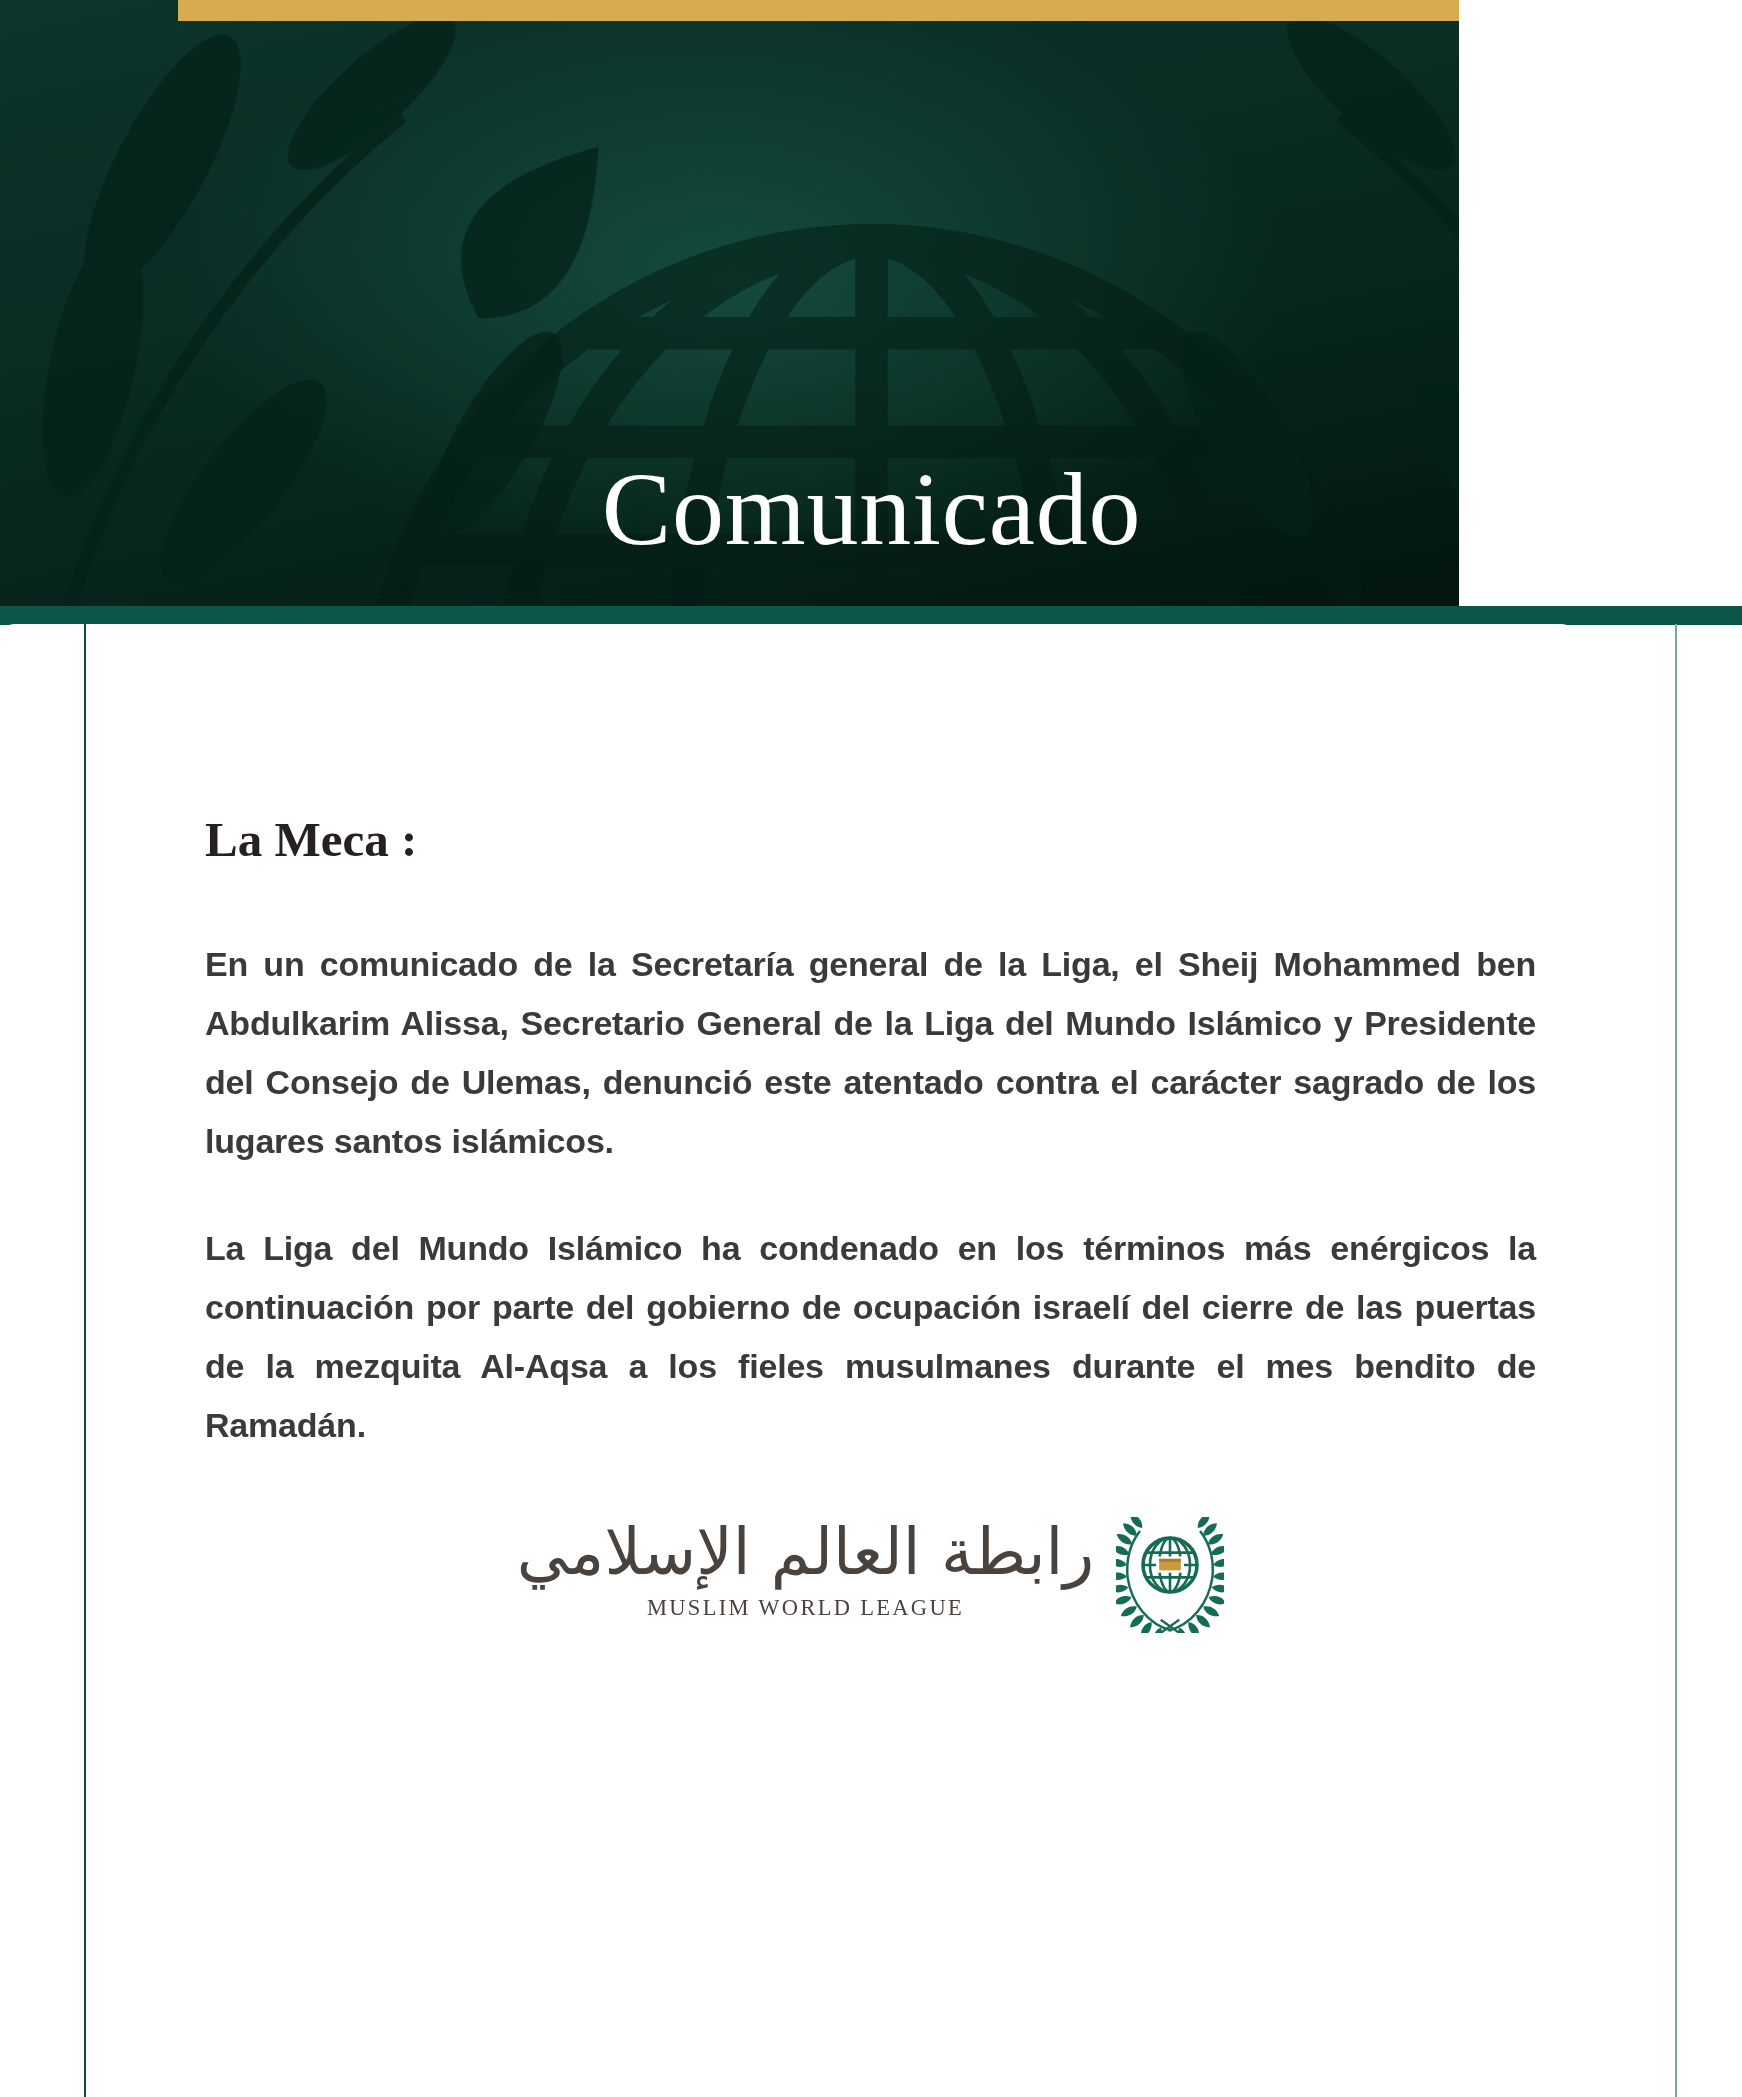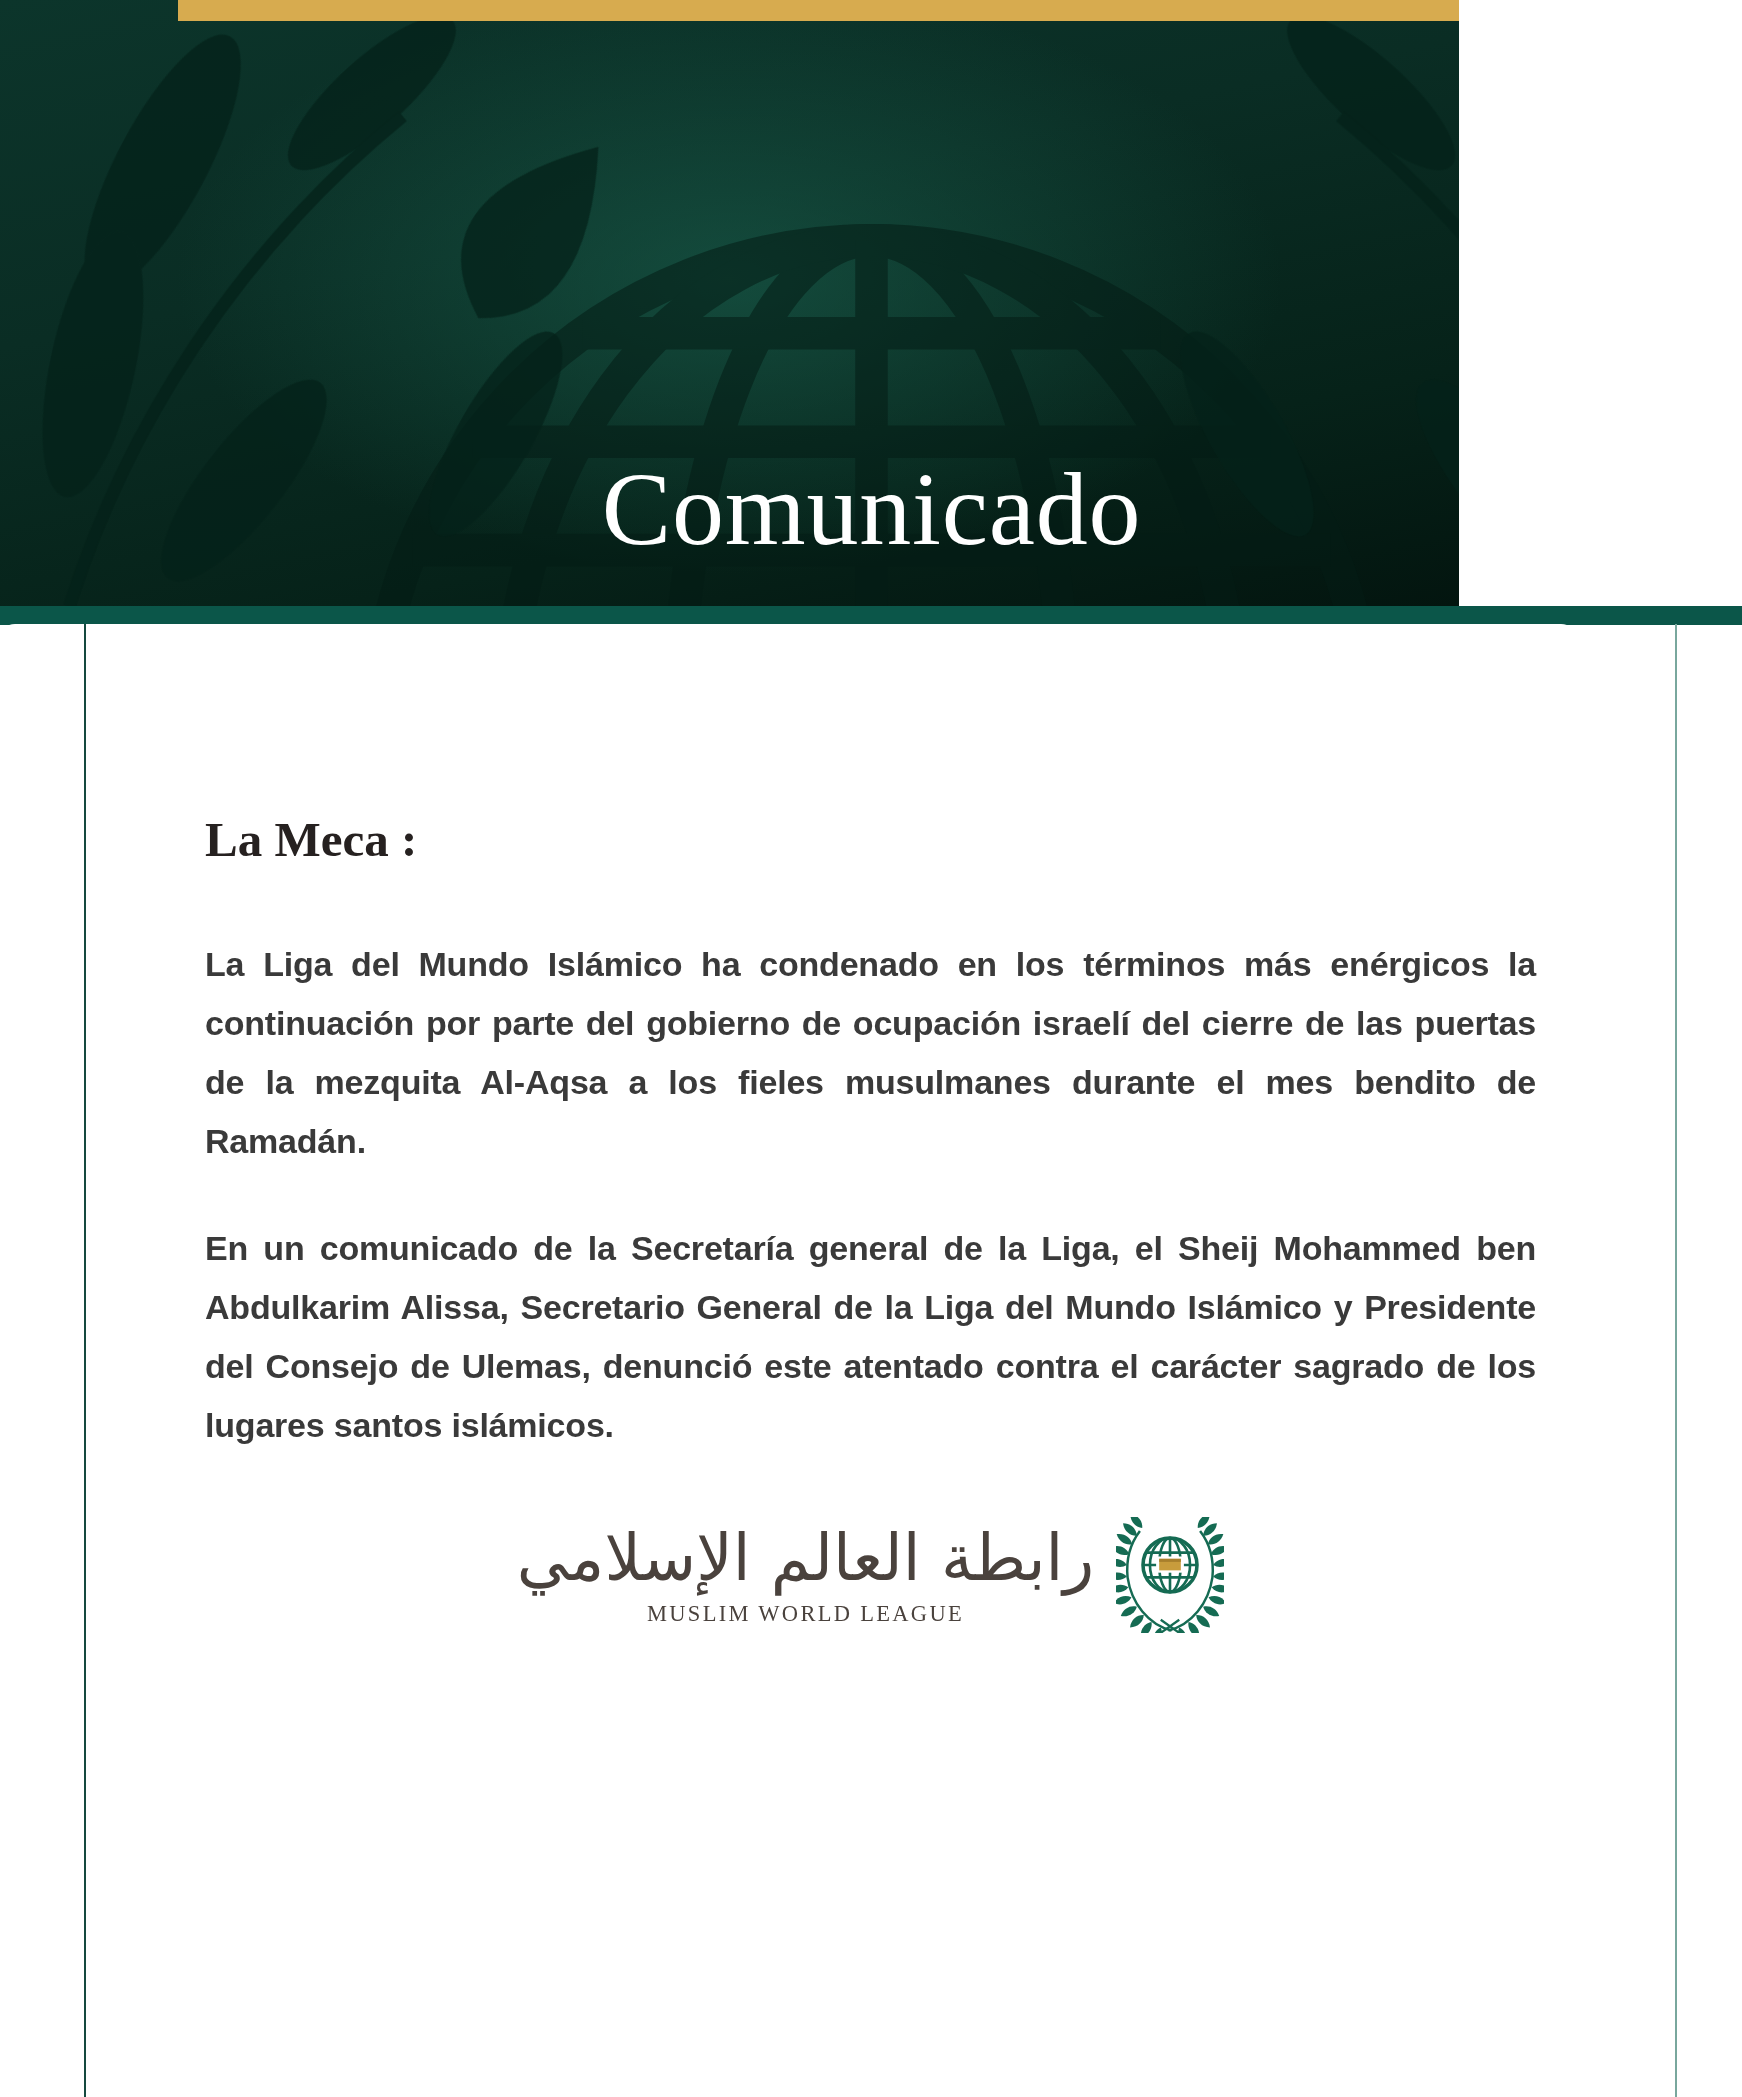--- a/index.html
+++ b/index.html
@@ -39,21 +39,21 @@
     font-size:49px;line-height:1.12;color:#262120;
   }
   .body-par{
     margin:0 0 48px 0;
     font-size:34px;font-weight:600;letter-spacing:-0.2px;
     line-height:59px;color:#3a3a3a;text-align:justify;
   }
 
   
   .logo-row{
-    display:flex;align-items:center;justify-content:center;gap:22px;margin-top:62px;
+    display:flex;align-items:flex-start;justify-content:center;gap:22px;margin-top:62px;
   }
   .logo-texts{display:flex;flex-direction:column;align-items:center;}
   .arabic-calligraphy{
     font-family:"DejaVu Sans",sans-serif;direction:rtl;
     font-size:64px;line-height:1.12;color:#4a423d;white-space:nowrap;
   }
   .org-name{
     margin-top:6.2px;
     font-family:"Liberation Serif",serif;font-weight:400;
     font-size:22.5px;letter-spacing:2.3px;color:#4a423d;white-space:nowrap;
@@ -101,22 +101,22 @@
   </div>
 
   <div class="separator-band"></div>
 
   <div class="content">
     <div class="vline left"></div>
     <div class="vline right"></div>
 
     <div class="text-col">
       <h2 class="dateline">La Meca :</h2>
+      <p class="body-par">En un comunicado de la Secretaría general de la Liga, el Sheij Mohammed ben Abdulkarim Alissa, Secretario General de la Liga del Mundo Islámico y Presidente del Consejo de Ulemas, denunció este atentado contra el carácter sagrado de los lugares santos islámicos.</p>
       <p class="body-par">La Liga del Mundo Islámico ha condenado en los términos más enérgicos la continuación por parte del gobierno de ocupación israelí del cierre de las puertas de la mezquita Al-Aqsa a los fieles musulmanes durante el mes bendito de Ramadán.</p>
-      <p class="body-par">En un comunicado de la Secretaría general de la Liga, el Sheij Mohammed ben Abdulkarim Alissa, Secretario General de la Liga del Mundo Islámico y Presidente del Consejo de Ulemas, denunció este atentado contra el carácter sagrado de los lugares santos islámicos.</p>
 
       <div class="logo-row">
         <div class="logo-texts">
           <div class="arabic-calligraphy">رابطة العالم الإسلامي</div>
           <div class="org-name">MUSLIM WORLD LEAGUE</div>
         </div>
 
         <svg width="108" height="116" viewBox="0 0 140 150">
           <defs>
             <path id="lf" d="M0 0 C6 -6 7 -16 0 -24 C-7 -16 -6 -6 0 0 Z"></path>

